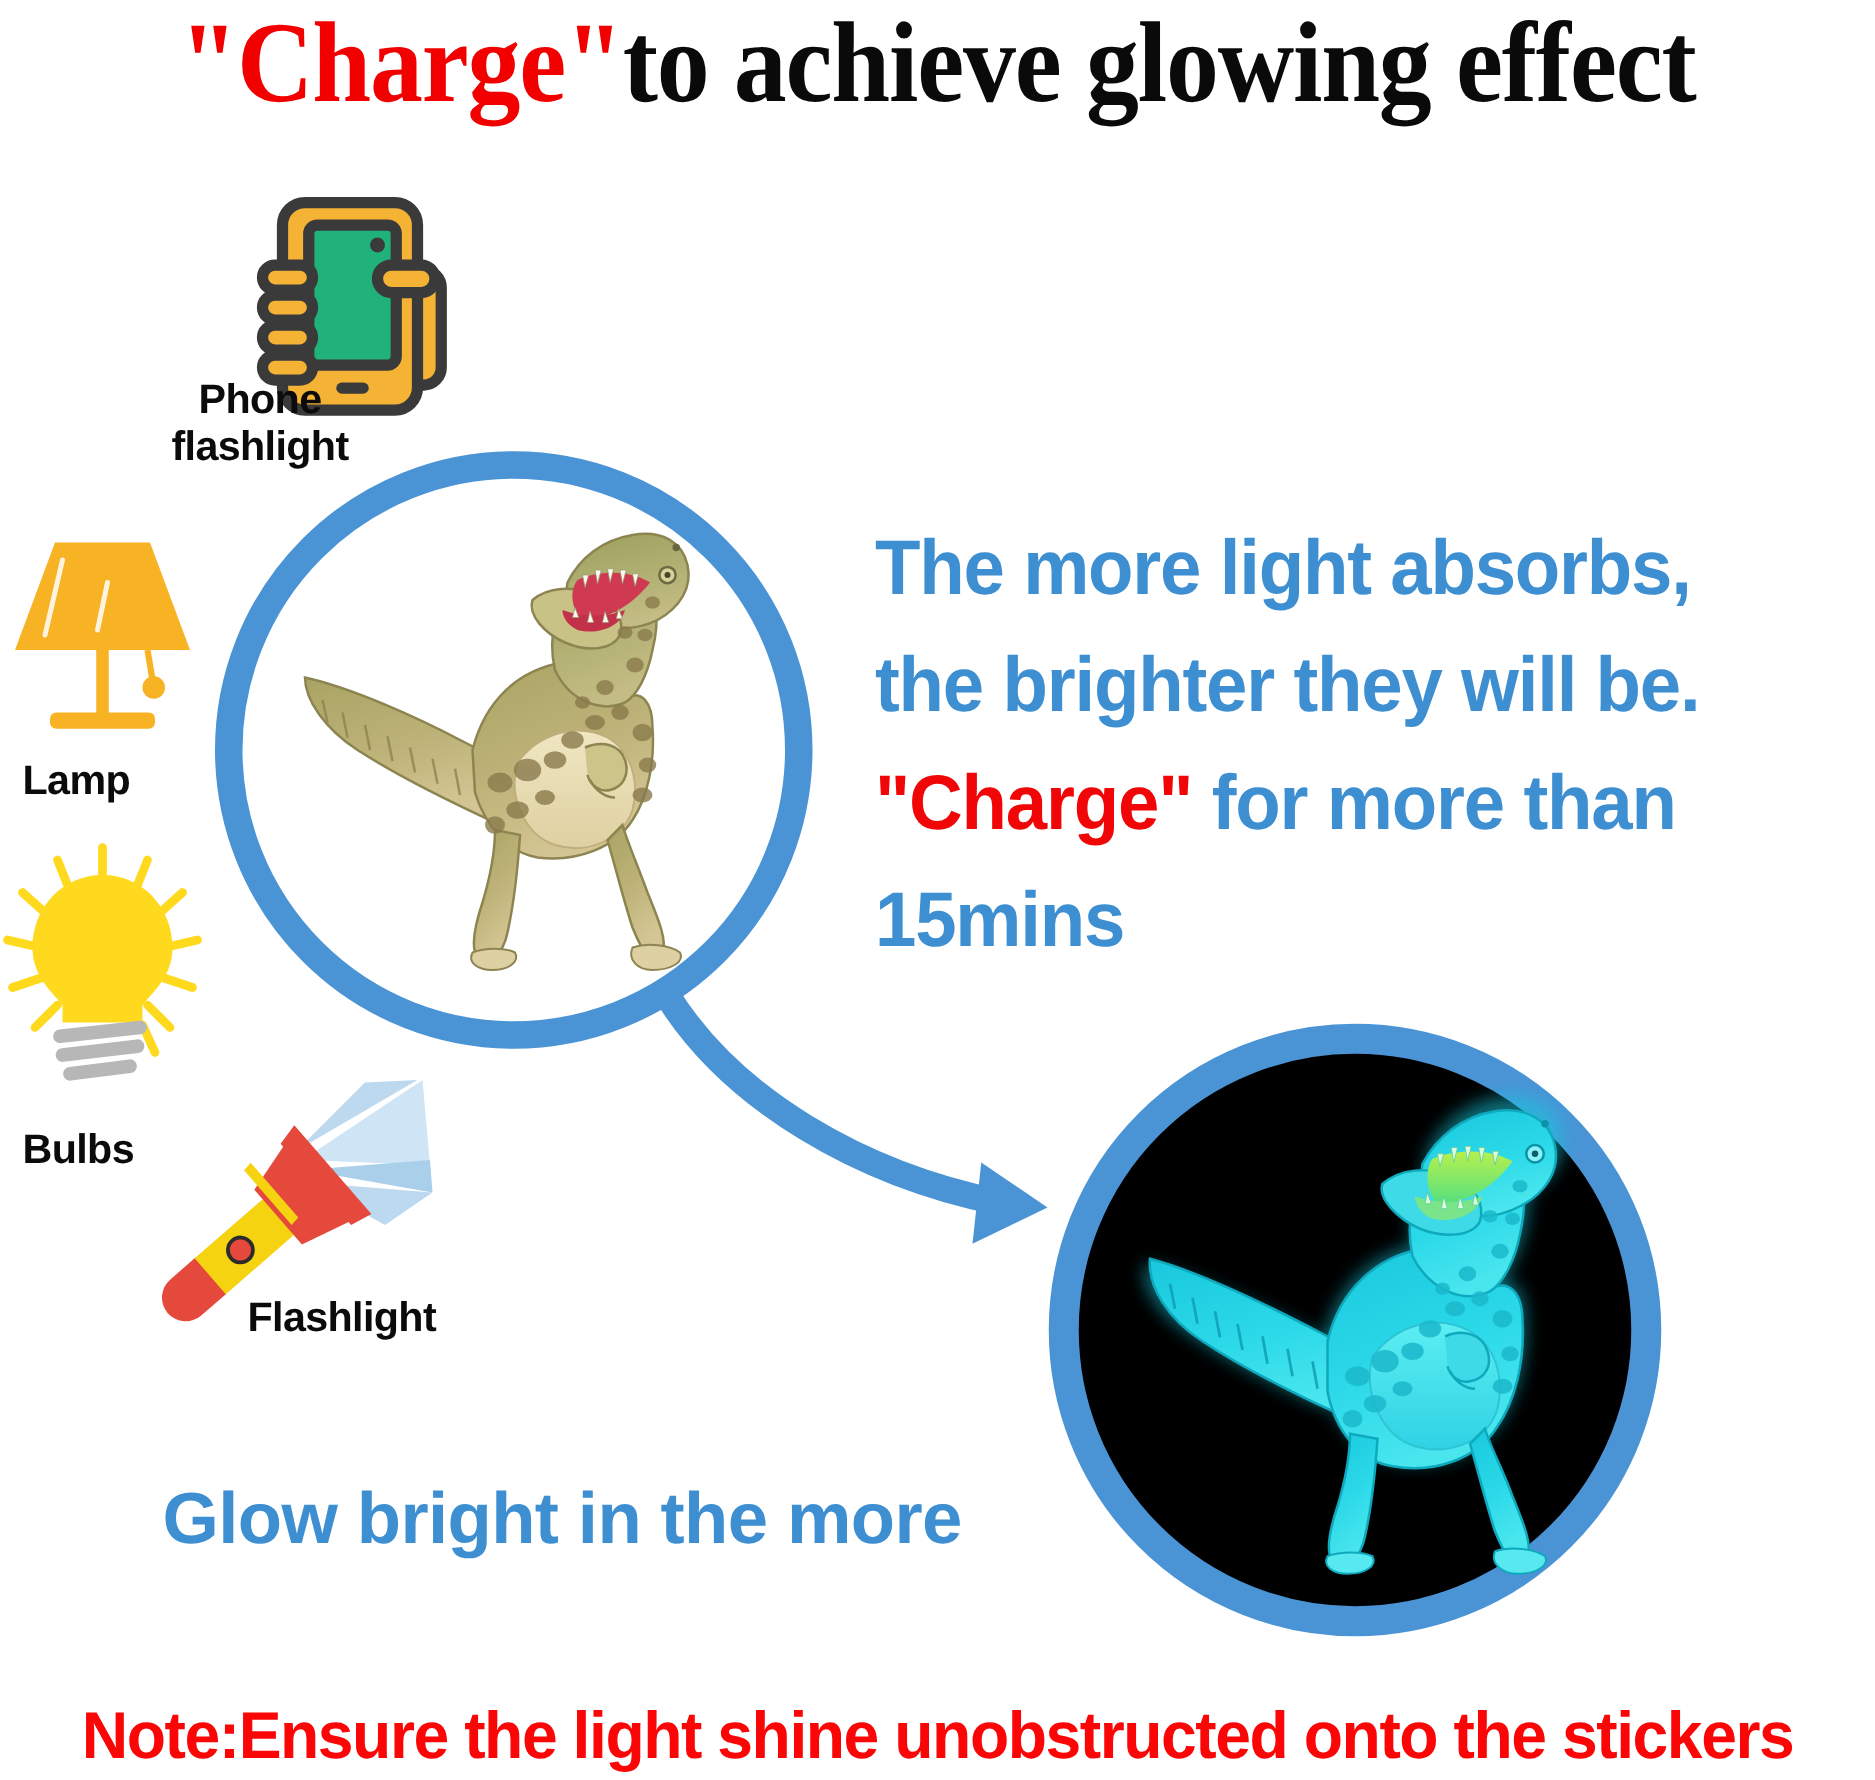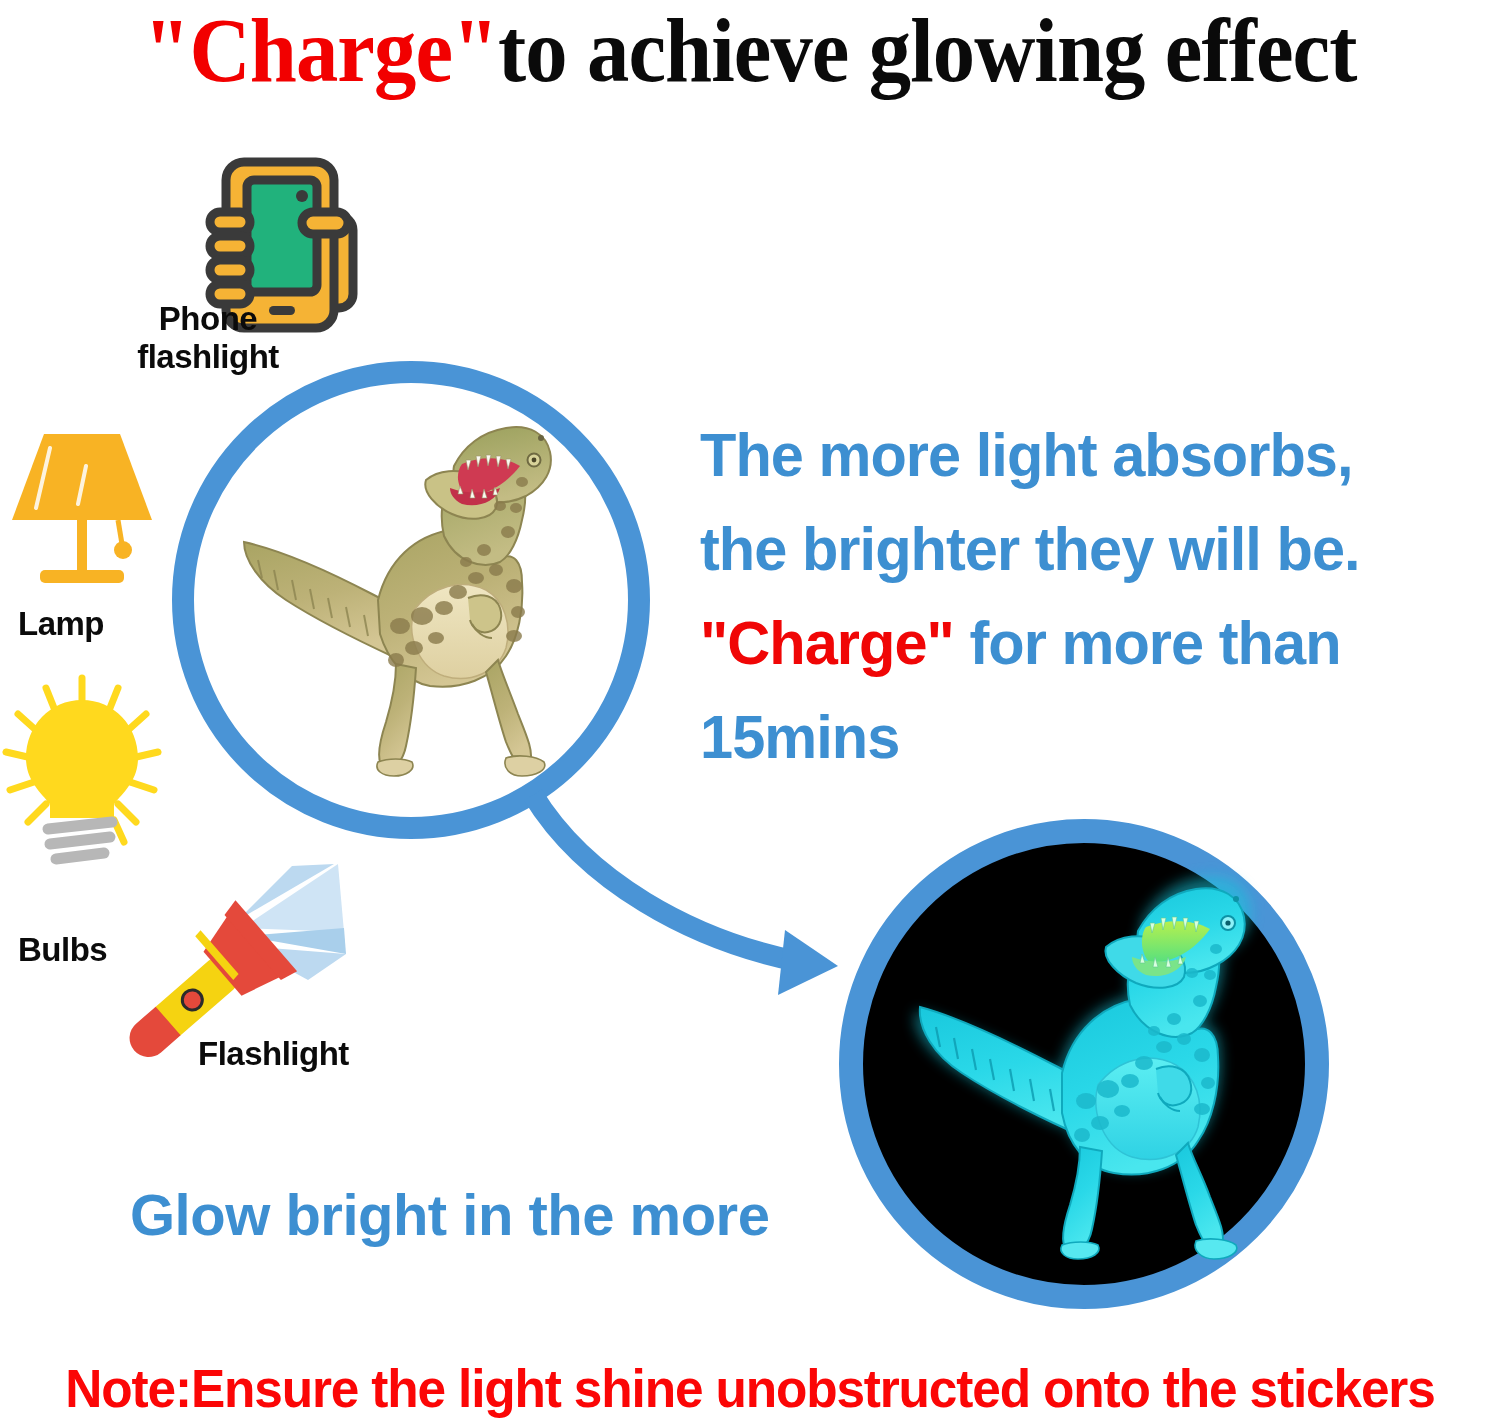--- a/index.html
+++ b/index.html
@@ -42,21 +42,21 @@
   
   .phone-icon{position:absolute;left:196px;top:150px;width:180px;height:190px;}
   .lbl-phone{left:88px;top:300px;width:240px;text-align:center;}
 
   
   .lamp-icon{position:absolute;left:6px;top:424px;width:152px;height:170px;}
   .lbl-lamp{left:18px;top:605px;}
 
   
   .bulb-icon{position:absolute;left:2px;top:672px;width:160px;height:205px;}
-  .lbl-bulbs{left:18px;top:900px;margin-top:31px;}
+  .lbl-bulbs{left:18px;top:900px;}
 
   
   .flash-icon{position:absolute;left:96px;top:862px;width:300px;height:220px;}
   .lbl-flash{left:198px;top:1035px;}
 
   
   .diagram{position:absolute;left:0;top:0;width:1500px;height:1424px;pointer-events:none;}
 
   
   .dino-light{position:absolute;left:200px;top:410px;width:420px;height:380px;}

